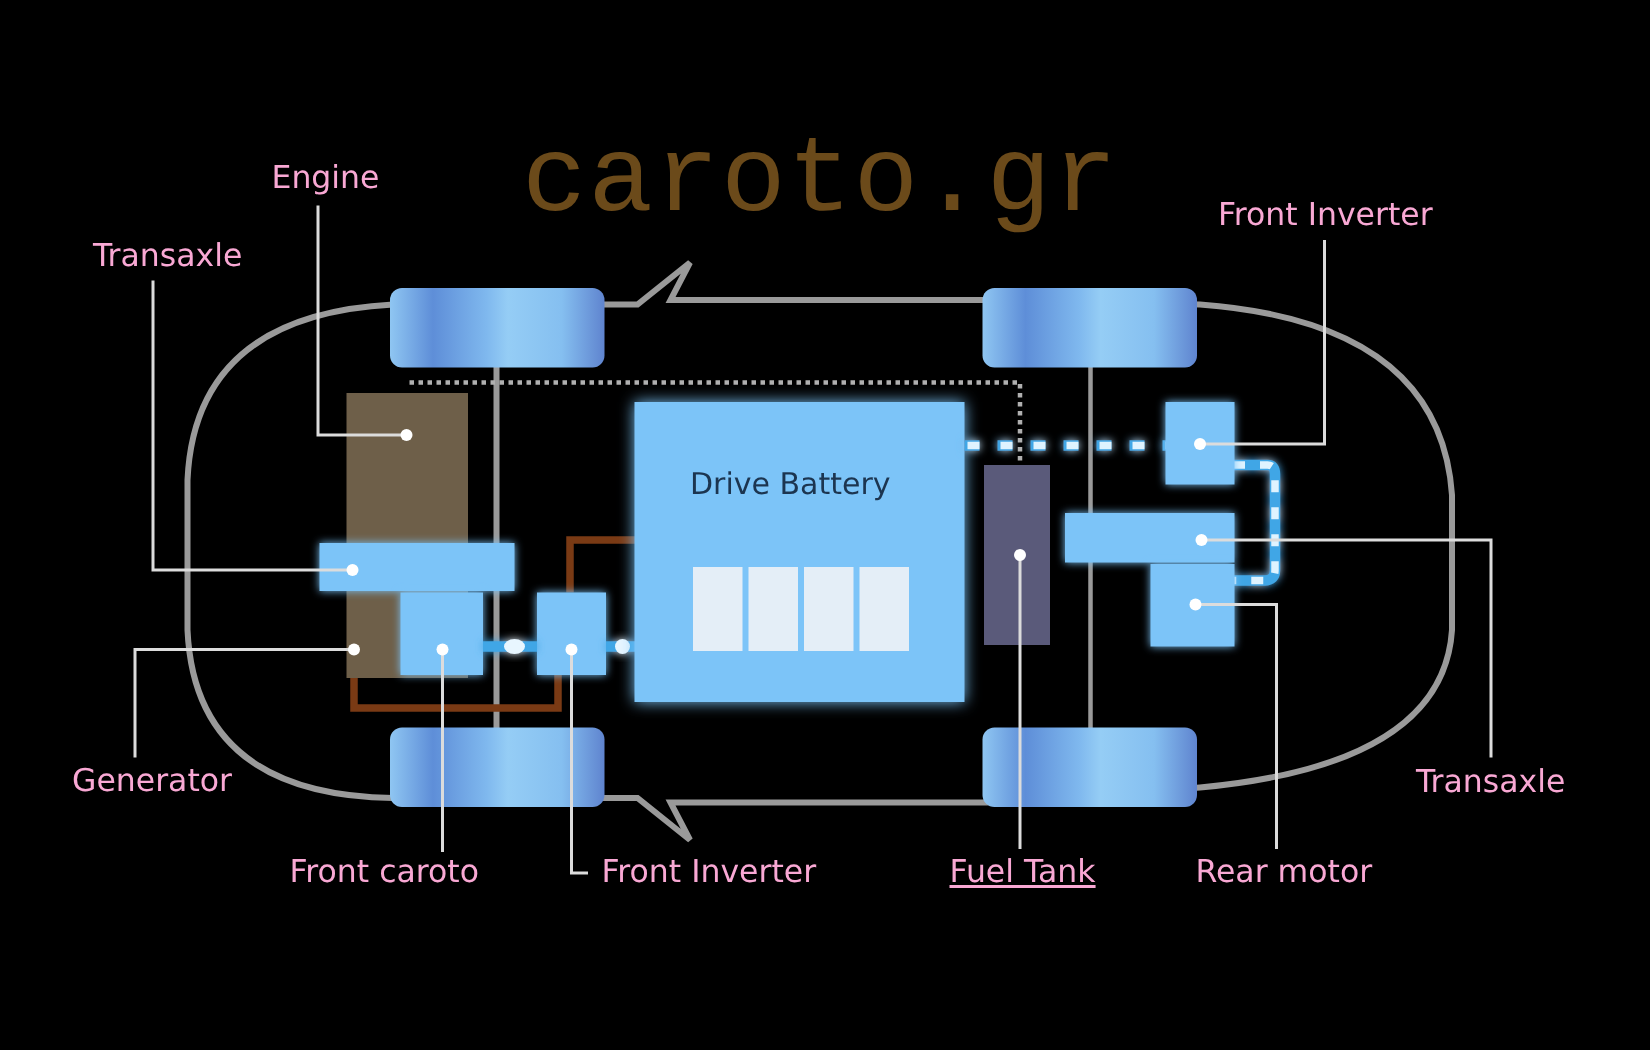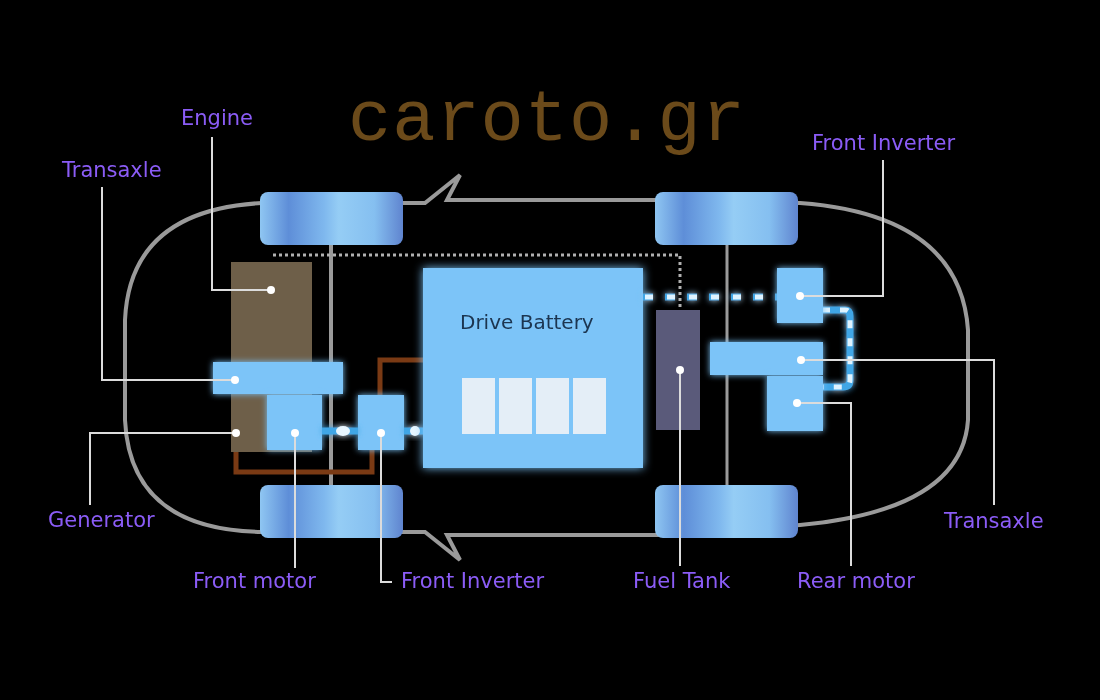--- a/index.html
+++ b/index.html
@@ -1,18 +1,18 @@
 <!DOCTYPE html>
 <html><head>
 <meta charset="utf-8">
 <style>
   html, body { margin: 0; padding: 0; background: #000; }
   body { width: 1100px; height: 700px; position: relative; overflow: hidden; font-family: "DejaVu Sans", sans-serif; }
   .watermark { position: absolute; left: 348px; top: 80px; font-size: 72px; color: #6b4a1a; letter-spacing: 1px; font-family: Liberation Mono, monospace; }
-  .label { position: absolute; color: #8b5cf6; font-size: 21px; white-space: nowrap; font-family: "DejaVu Sans", sans-serif; }
+  .label { position: absolute; color: #f9a8d4; font-size: 21px; white-space: nowrap; font-family: "DejaVu Sans", sans-serif; }
   svg { position: absolute; left: 0; top: 0; }
   .batt-title { position: absolute; left: 460px; top: 310px; font-size: 20px; color: #1c3550; }
 </style>
 </head>
 <body>
 
 <svg width="1100" height="700">
   <defs>
     <linearGradient id="wheelGrad" x1="0" y1="0" x2="1" y2="0">
       <stop offset="0" stop-color="#8fc6f2"></stop>
@@ -117,18 +117,18 @@
   </g>
 </svg>
 
 <div class="watermark">caroto.gr</div>
 
 <div class="batt-title">Drive Battery</div>
 
 <div class="label" style="left:181px; top:106px;">Engine</div>
 <div class="label" style="left:62px; top:158px;">Transaxle</div>
 <div class="label" style="left:48px; top:508px;">Generator</div>
-<div class="label" style="left:193px; top:569px;">Front motor</div>
+<div class="label" style="left:193px; top:569px;">Front caroto</div>
 <div class="label" style="left:401px; top:569px;">Front Inverter</div>
-<div class="label" style="left:633px; top:569px;">Fuel Tank</div>
+<div class="label" style="left:633px; top:569px;text-decoration:underline;">Fuel Tank</div>
 <div class="label" style="left:797px; top:569px;">Rear motor</div>
 <div class="label" style="left:944px; top:509px;">Transaxle</div>
 <div class="label" style="left:812px; top:131px;">Front Inverter</div>
 
 </body></html>

